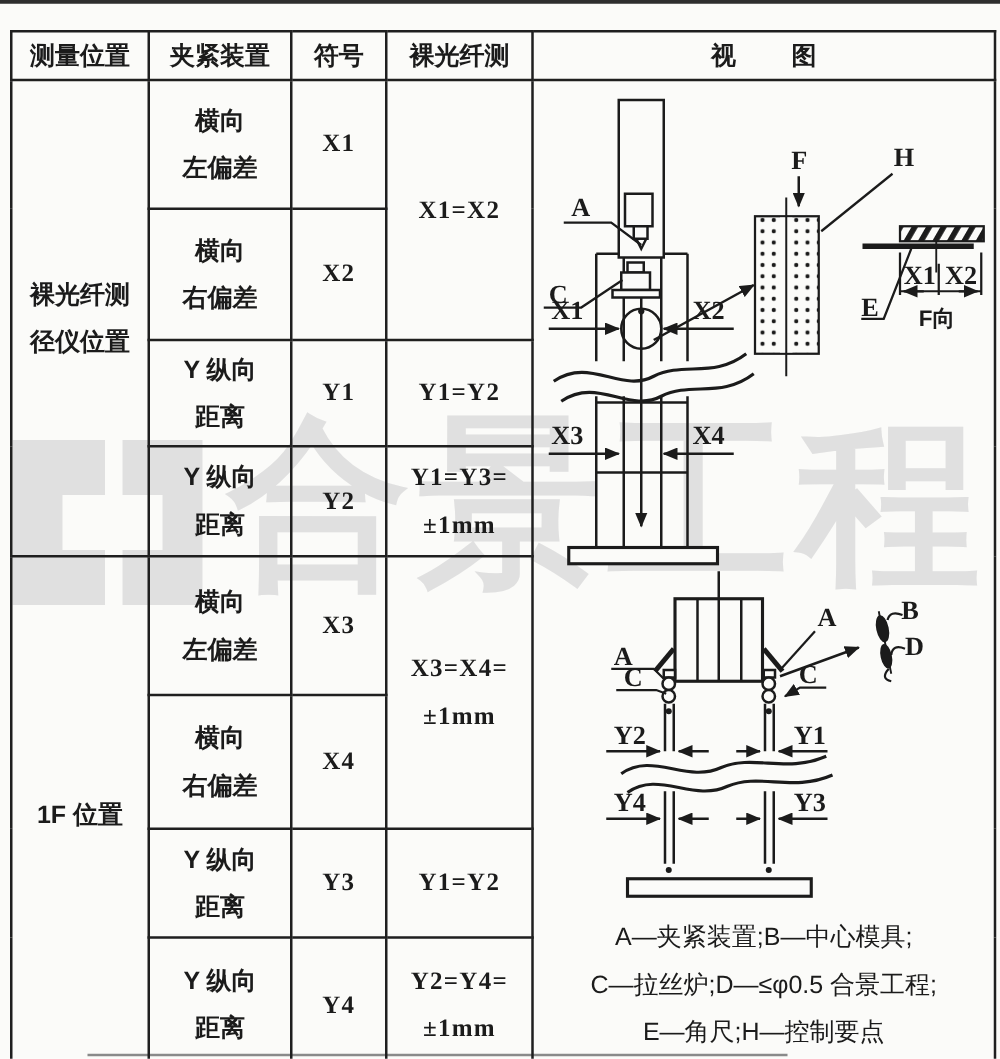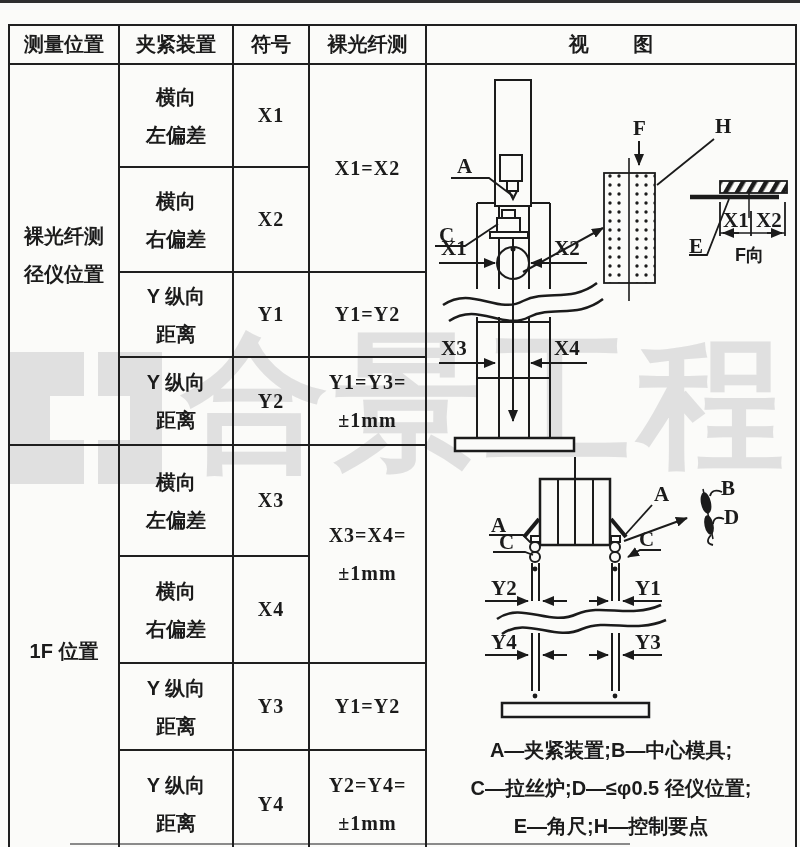--- a/index.html
+++ b/index.html
@@ -30,21 +30,21 @@
   }
   .preline{white-space:pre-line;line-height:38px;margin-left:36px;}
   .lat{font-family:"Liberation Serif","DejaVu Serif",serif;font-size:21px;letter-spacing:1px;}
   .hdr td{font-size:20px;}
   .view-hdr{white-space:pre;}
   .viewcell{vertical-align:top;}
   .view-wrap{position:relative;width:100%;height:792px;}
   .dsvg{position:absolute;left:0;top:0;}
   .legend{
     position:absolute;left:0;top:666px;width:368px;
-    text-align:center;font-weight:bold;font-size:20px;
+    text-align:center;font-weight:normal;font-size:20px;
     line-height:38px;color:#1b1b1b;
   }
   .dlab{font-family:"Liberation Serif","DejaVu Serif",serif;font-weight:bold;font-size:21px;fill:#1b1b1b;}
   .dlab-cjk{font-family:"Liberation Sans","DejaVu Sans",sans-serif;font-weight:bold;font-size:18px;fill:#1b1b1b;}
 </style>
 </head>
 <body>
 
 <div class="page">
   <div class="scan-top"></div>
@@ -265,21 +265,21 @@
               <text class="dlab" x="297" y="71" font-size="20">D</text>
               <text class="dlab" x="64" y="142">Y2</text>
               <text class="dlab" x="208" y="142">Y1</text>
               <text class="dlab" x="64" y="196">Y4</text>
               <text class="dlab" x="208" y="196">Y3</text>
             </g>
           </svg>
 
           <div class="legend">
             <div>A—夹紧装置;B—中心模具;</div>
-            <div>C—拉丝炉;D—≤φ0.5 径仪位置;</div>
+            <div>C—拉丝炉;D—≤φ0.5 合景工程;</div>
             <div>E—角尺;H—控制要点</div>
           </div>
 
         </div>
       </td>
     </tr>
 
     <tr style="height:105px">
       <td class="preline">横向
 右偏差</td>

